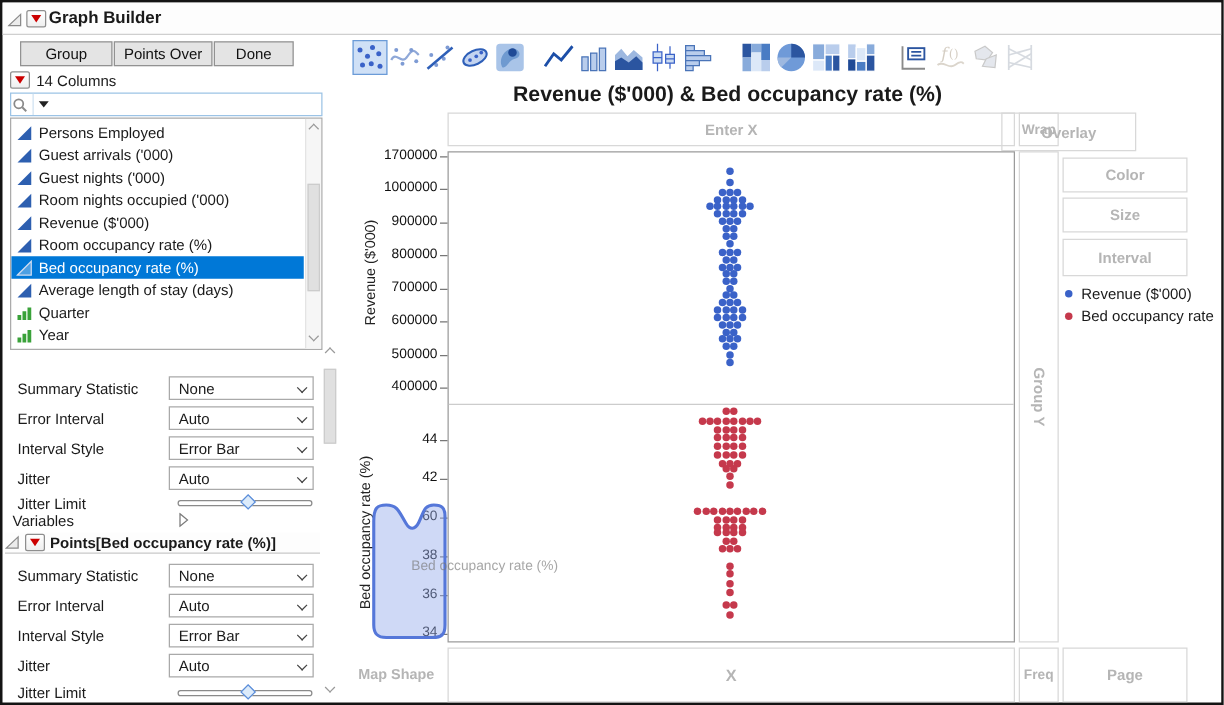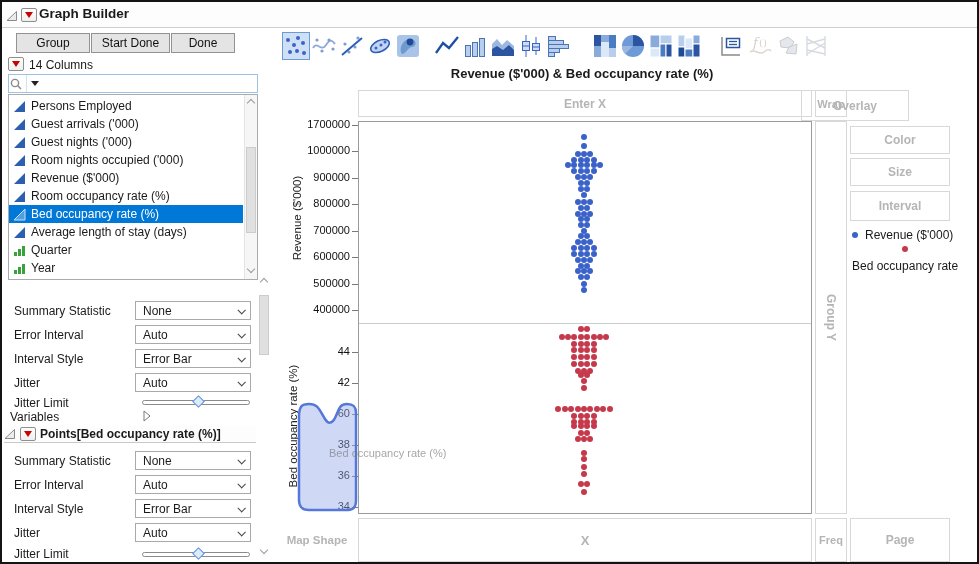--- a/index.html
+++ b/index.html
@@ -48,21 +48,21 @@
   .slider-thumb{width:9px;height:9px;background:#dcebfa;border:1px solid #5b8dd9;transform:rotate(45deg);}
   
   .tb{width:28px;height:28px;border:1px solid transparent;display:flex;align-items:center;justify-content:center;background:transparent;}
   .tb.sel{background:#cfe0f6;border:1px solid #6b9bd7;}
   .tb.dis{opacity:.45;filter:grayscale(.6);}
   
   .zone{border:1px solid #d8d8d8;display:flex;align-items:center;justify-content:center;
     color:#b5b5b5;font-weight:bold;font-size:12px;background:transparent;}
   .zone.nob{border:none;}
   .plot{left:356px;top:119px;width:454px;height:393px;border:1px solid #9b9b9b;background:#fff;}
-  .chart-title{font-size:13px;font-weight:bold;text-align:center;}
+  .chart-title{font-size:17px;font-weight:bold;text-align:center;}
   .tick-lab{font-size:11px;color:#111;text-align:right;}
   .tick-mark{height:1px;background:#777;}
   .axis-lab{font-size:11.5px;color:#222;white-space:nowrap;transform:rotate(-90deg);transform-origin:center;}
   .legend-row{display:flex;align-items:center;gap:7px;white-space:nowrap;font-size:12px;}
   .legend-dot{width:6px;height:6px;border-radius:50%;}
   .dot{position:absolute;width:6px;height:6px;border-radius:50%;}
   .ghost-label{font-size:11px;color:rgba(120,120,120,.66);white-space:nowrap;z-index:6;}
   .vert-text{writing-mode:vertical-rl;color:#b5b5b5;font-weight:bold;font-size:12px;}
 </style>
 </head>
@@ -73,21 +73,21 @@
   <div class="abs title-bar"></div>
   <svg class="abs disc-tri" style="left:4px;top:8px;" viewBox="0 0 12 12">
       <polygon points="10.5,1.5 10.5,10.5 1,10.5" fill="#ececec" stroke="#8a8a8a"></polygon>
     </svg>
   <div class="abs rtri-btn" style="left:19px;top:6px;">
       <div class="tri"></div>
     </div>
   <div class="abs title-text">Graph Builder</div>
 
   <div class="abs btn" style="left:14px;top:31px;width:74px;">Group</div>
-  <div class="abs btn" style="left:89px;top:31px;width:79px;">Start Done</div>
+  <div class="abs btn" style="left:89px;top:31px;width:79px;">Points Over</div>
   <div class="abs btn" style="left:169px;top:31px;width:64px;">Done</div>
 
   <div class="abs rtri-btn" style="left:6px;top:55px;">
       <div class="tri"></div>
     </div>
   <div class="abs" style="left:27px;top:56px;">14 Columns</div>
 
   <div class="abs search-box">
     <svg width="14" height="14" viewBox="0 0 14 14" style="margin-right:3px;">
         <circle cx="6" cy="6" r="3.6" fill="none" stroke="#8a8a8a" stroke-width="1.4"></circle>
@@ -431,21 +431,21 @@
       <span>Size</span>
     </div>
   <div class="abs zone" style="left:848px;top:189px;width:100px;height:30px;">
       <span>Interval</span>
     </div>
 
   <div class="abs legend-row" style="left:850px;top:226px;">
     <span class="legend-dot" style="background:#3a62c8;"></span>
     <span>Revenue ($'000)</span>
   </div>
-  <div class="abs legend-row" style="left:850px;top:244px;flex-direction:column;">
+  <div class="abs legend-row" style="left:850px;top:244px;">
     <span class="legend-dot" style="background:#c5394c;"></span>
     <span>Bed occupancy rate</span>
   </div>
 
   <div class="abs plot"></div>
   <div class="abs" style="left:357px;top:321px;width:452px;height:1px;background:#cccccc;"></div>
   <div class="abs zone vert-text" style="left:813px;top:119px;width:32px;height:393px;">
       <span>Group Y</span>
     </div>
 

